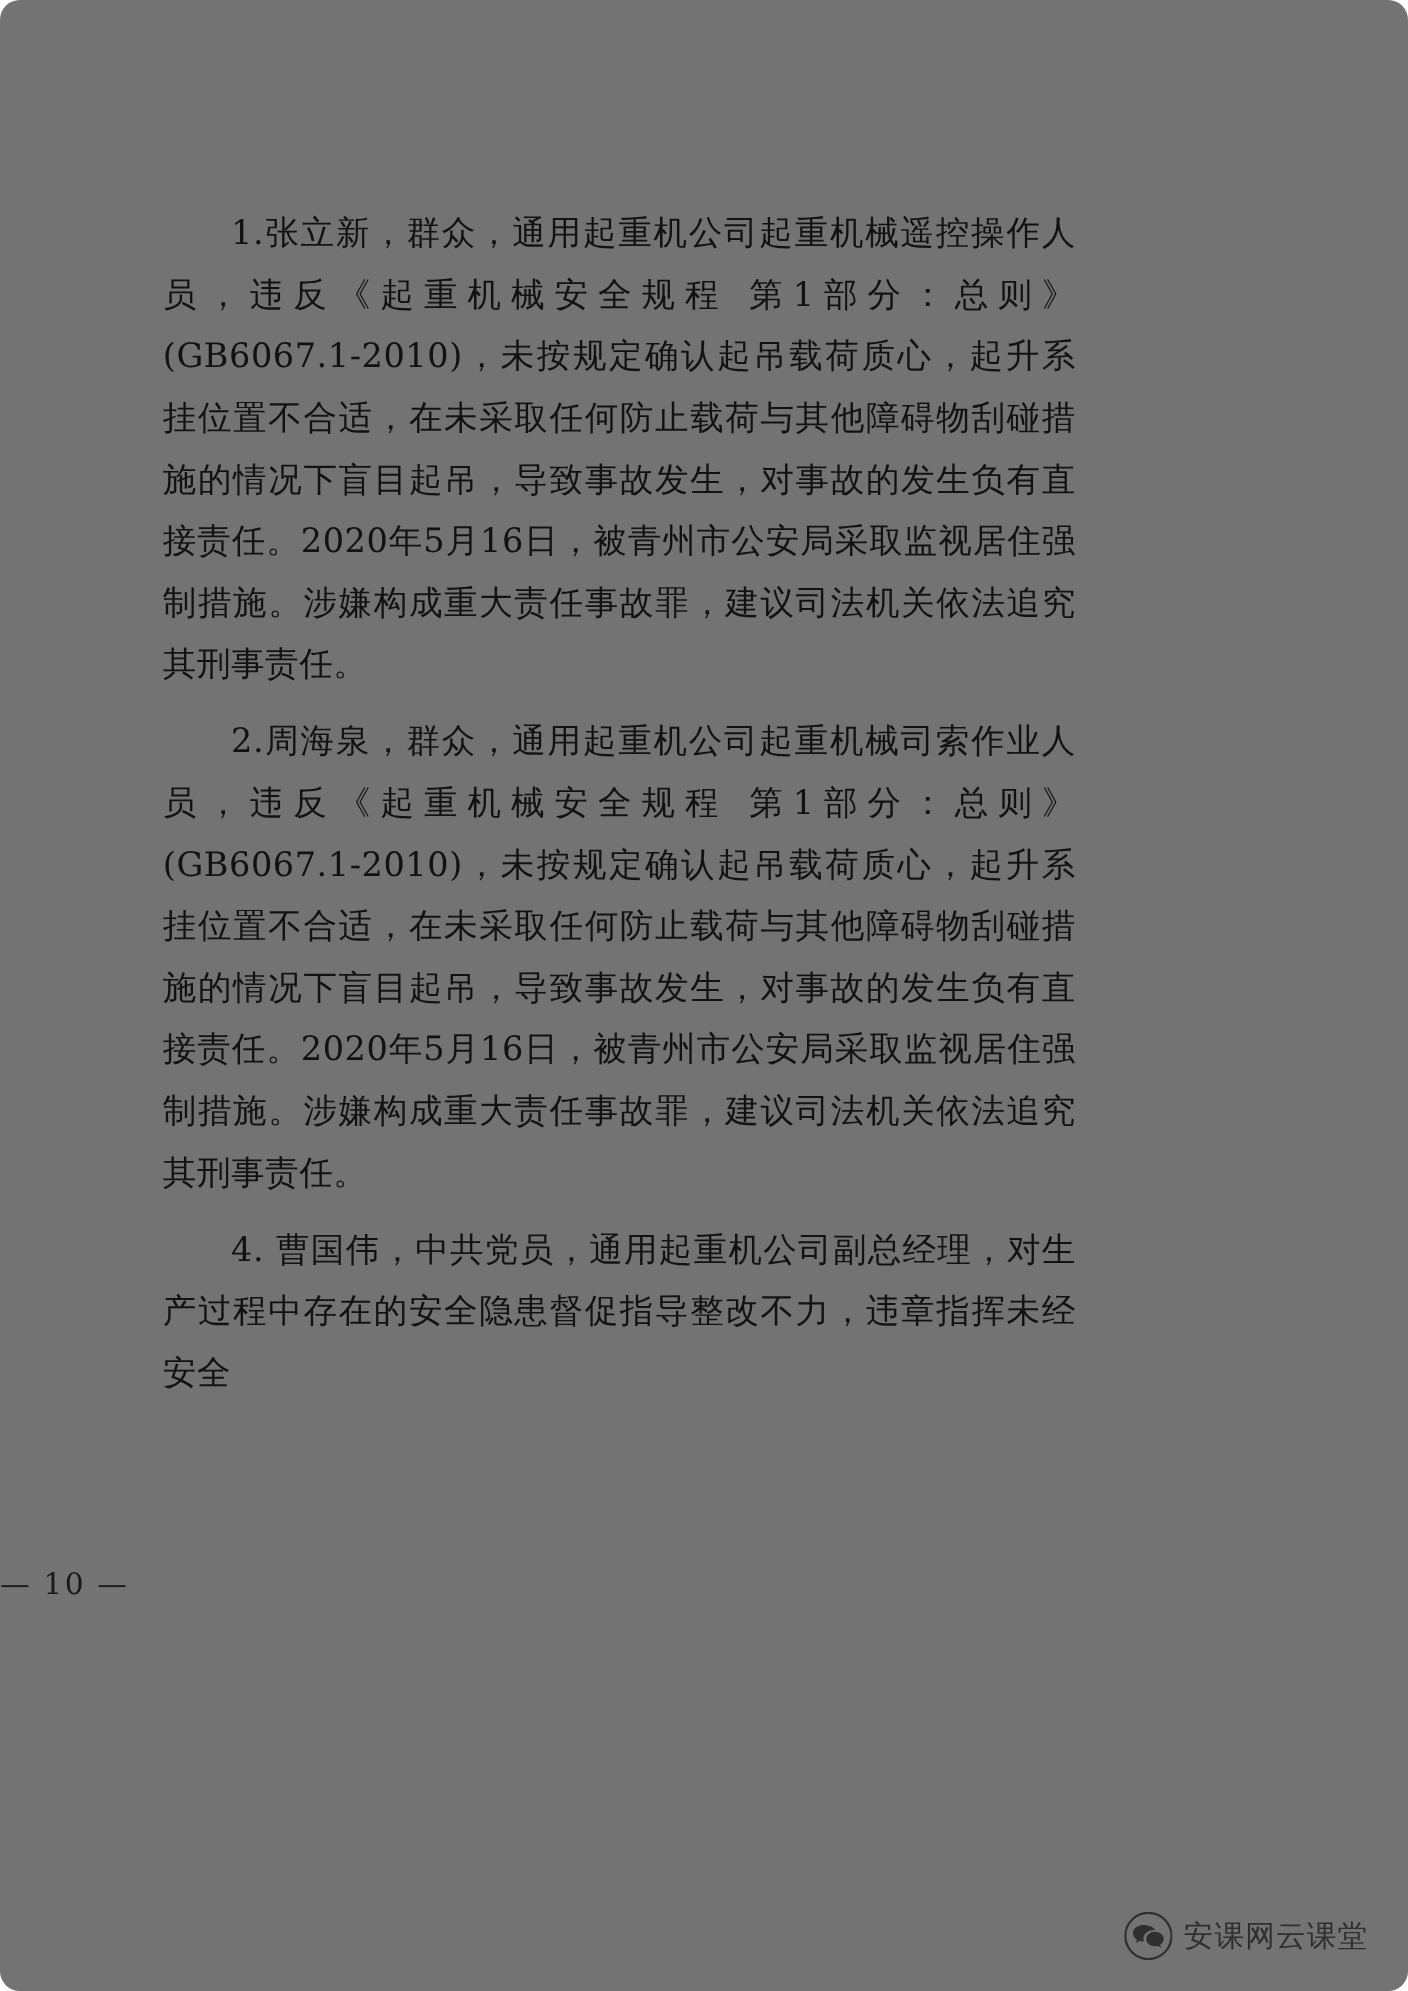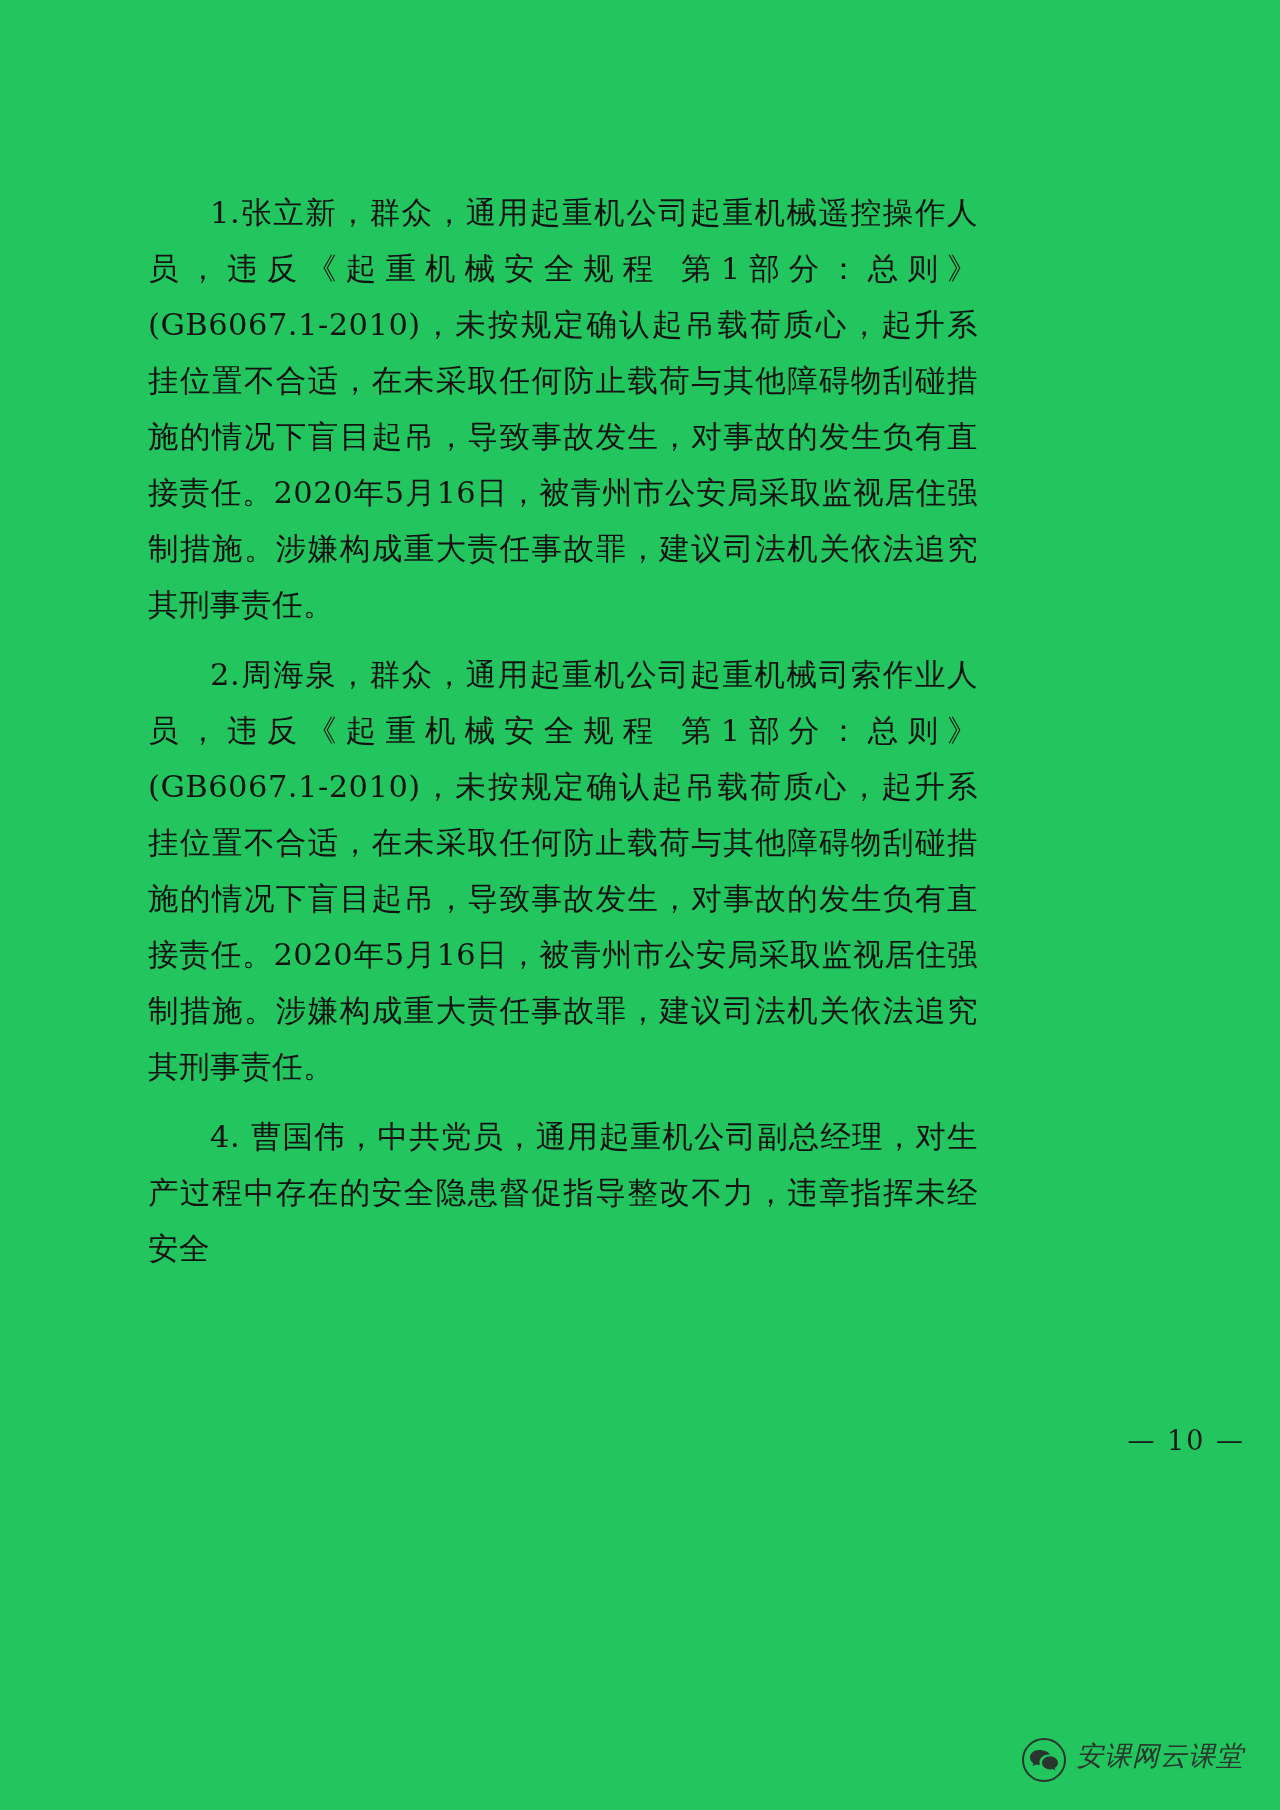--- a/index.html
+++ b/index.html
@@ -13,21 +13,22 @@
     position: relative;
     font-family: "DejaVu Serif", "Liberation Serif", serif;
     color: #111111;
     overflow: hidden;
   }
   .page {
     position: absolute;
     left: 0; top: 0;
     width: 1280px;
     height: 1810px;
-    background: #22c55e;
+    background: #737373;
+    border-radius: 18px;
   }
   .content {
     position: absolute;
     left: 148px;
     top: 185px;
     width: 830px;
   }
   .para {
     font-size: 30.5px;
     line-height: 56px;
@@ -40,35 +41,35 @@
     font-family: "DejaVu Serif", "Liberation Serif", serif;
     font-weight: 500;
   }
   .para:last-child { margin-bottom: 0; }
 
   .page-number {
     position: absolute;
     left: 0;
     top: 1425px;
     width: 1245px;
-    text-align: right;
+    text-align: left;
     font-size: 27px;
     letter-spacing: 2px;
     color: #1a1a1a;
     font-family: "DejaVu Serif", "Liberation Serif", serif;
   }
 
   .watermark {
     position: absolute;
     right: 36px;
     bottom: 28px;
     display: flex;
+    align-items: center;
     gap: 10px;
     opacity: 0.92;
-    font-style: italic;
   }
   .wm-logo {
     width: 44px;
     height: 44px;
     position: relative;
     flex: 0 0 auto;
   }
   .wm-logo svg { display: block; }
   .wm-text {
     font-size: 27px;

